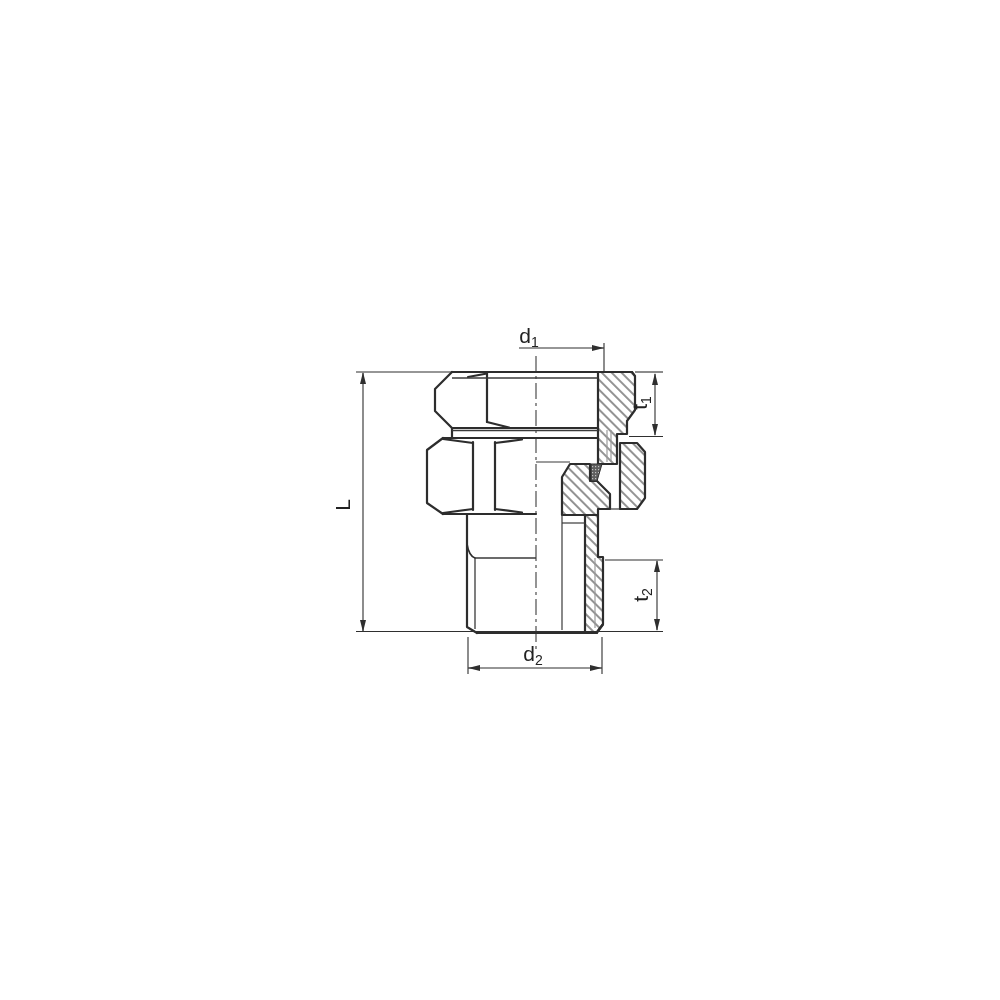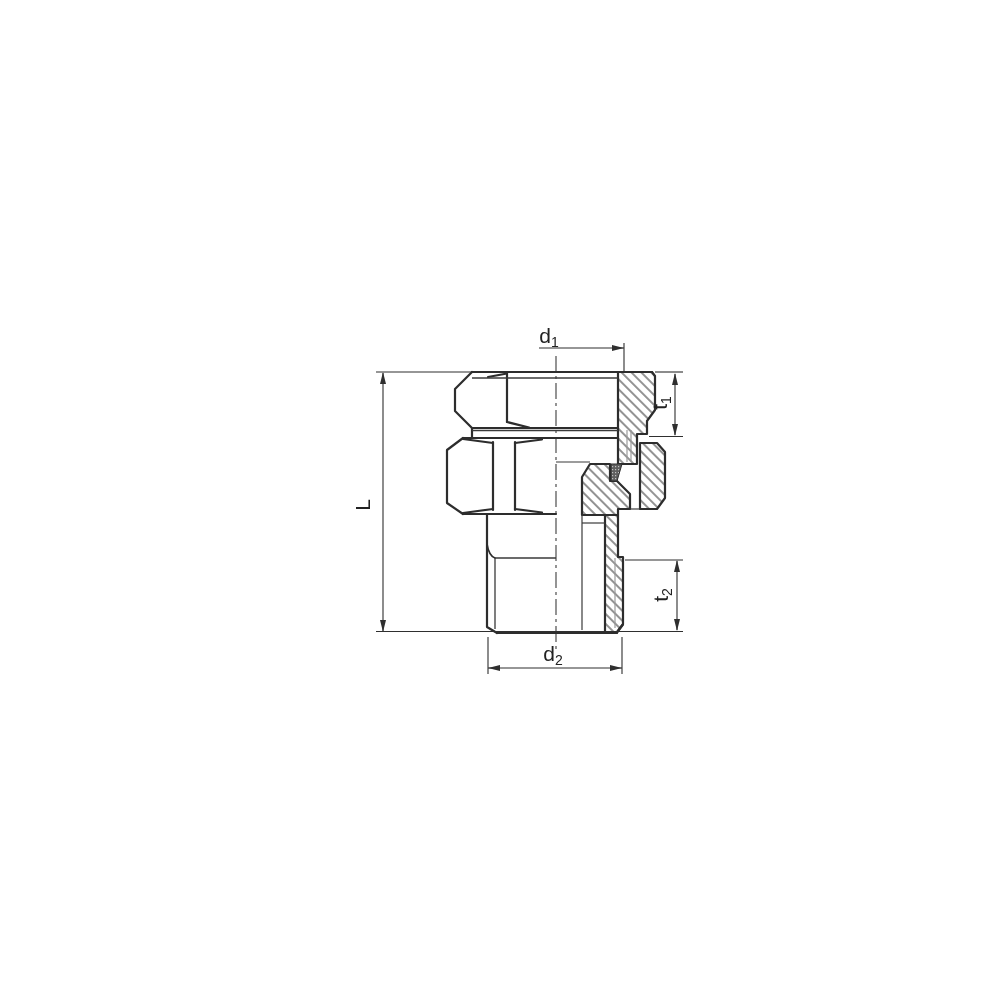--- a/index.html
+++ b/index.html
@@ -1,16 +1,16 @@
 <!DOCTYPE html>
 <html><head>
 <meta charset="utf-8">
 <style>
   html,body{margin:0;padding:0;background:#ffffff;}
-  #canvas{position:relative;width:848px;height:1000px;background:#ffffff;overflow:hidden;padding-left:20px;}
+  #canvas{position:relative;width:848px;height:1000px;background:#ffffff;overflow:hidden;}
   svg{display:block;}
   text{font-family:"Liberation Sans","DejaVu Sans",sans-serif;fill:#222;}
   .dimlabel{font-size:21px;}
   .sub{font-size:14px;}
 </style>
 </head>
 <body>
 
 <div id="canvas">
 <svg width="1000" height="1000" viewBox="0 0 1000 1000">

